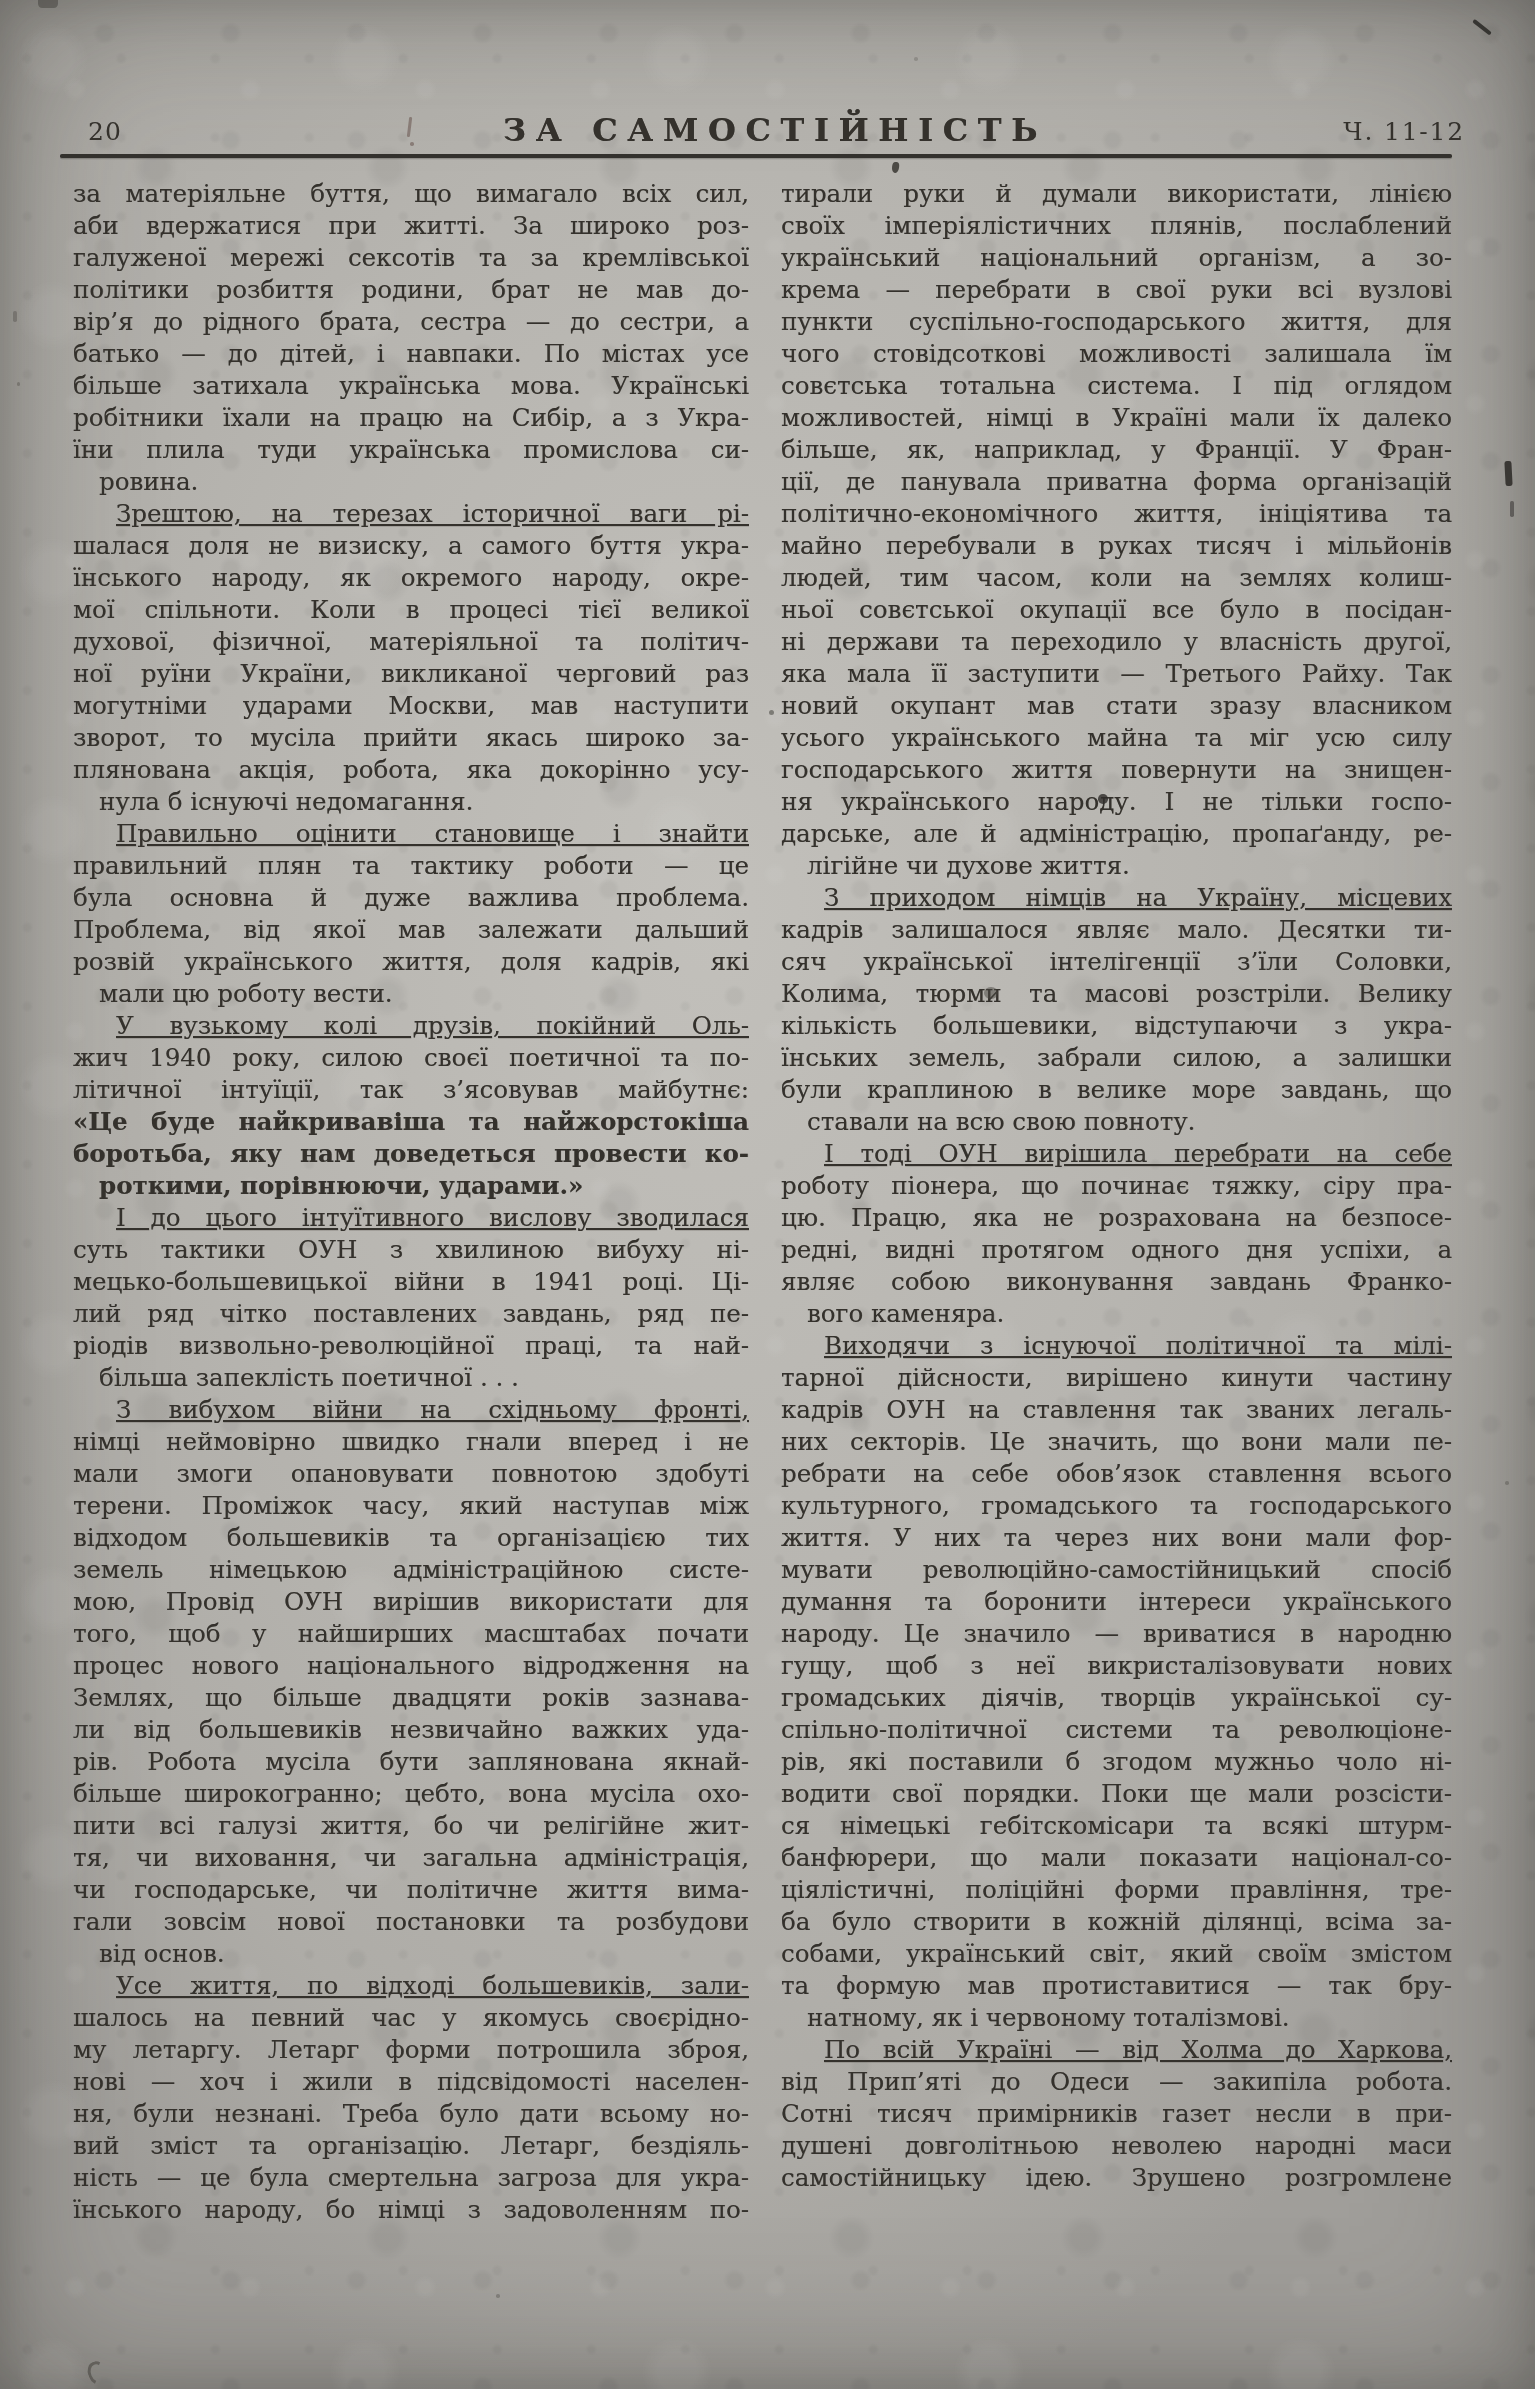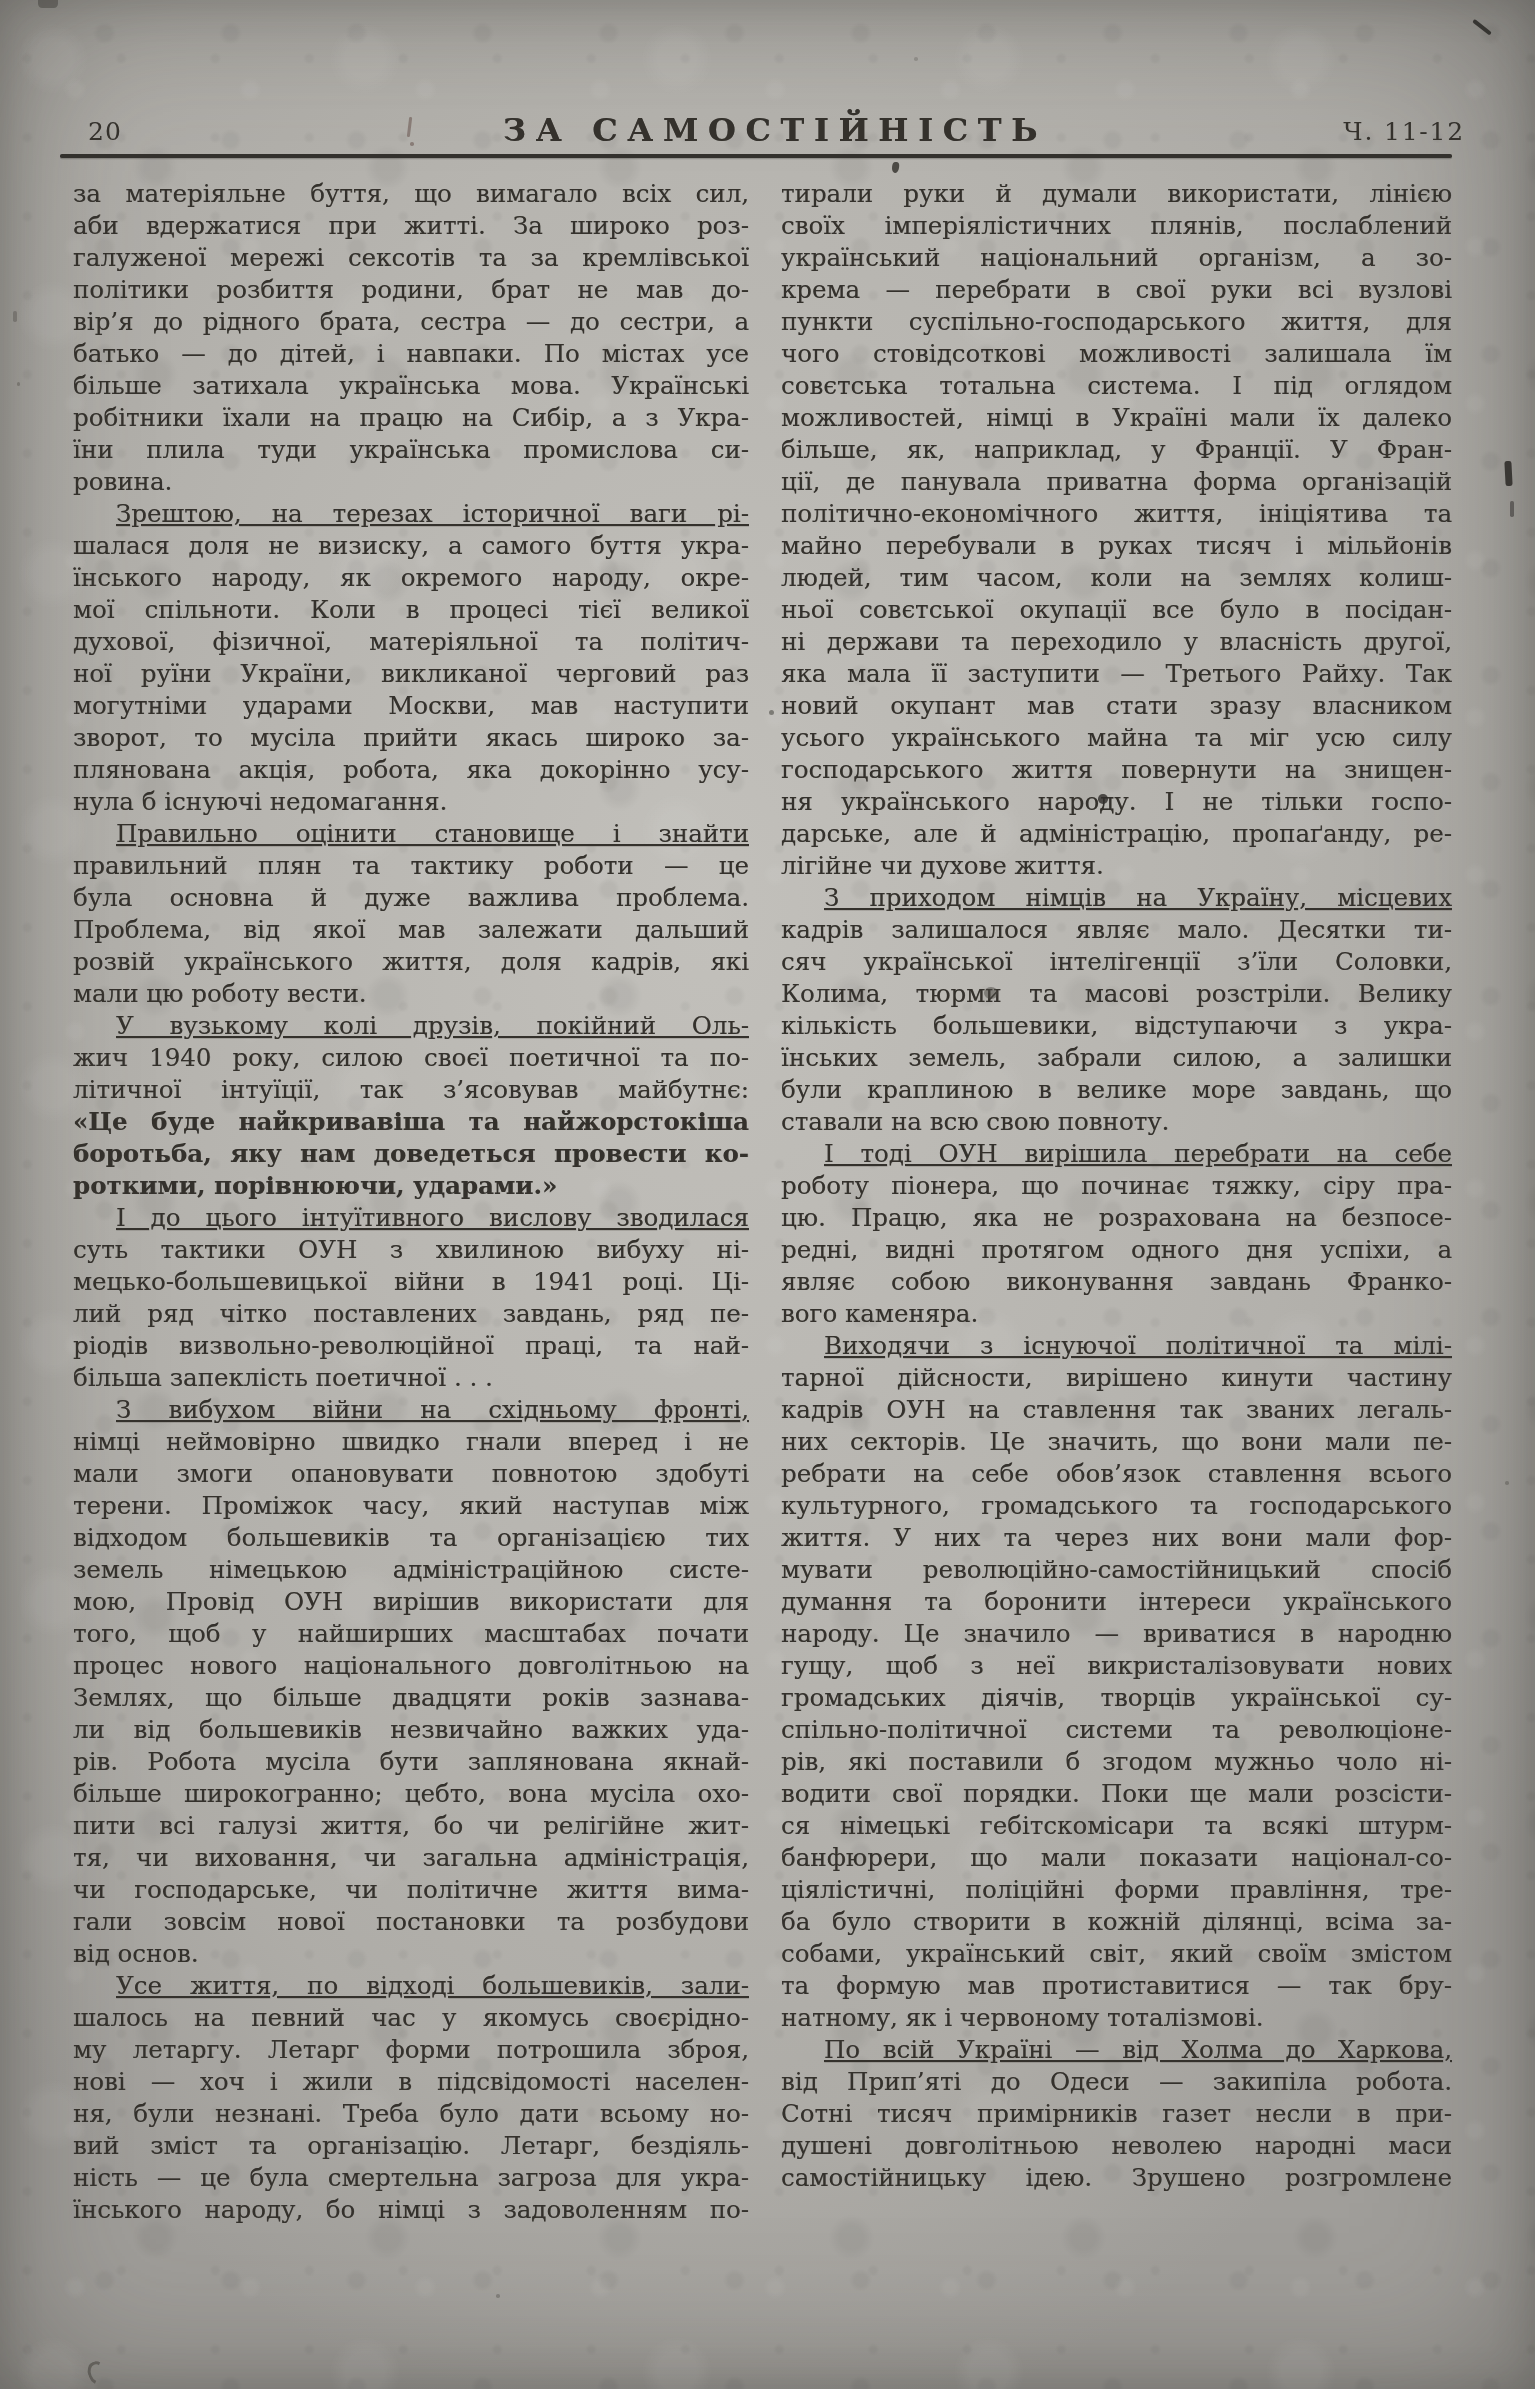--- a/index.html
+++ b/index.html
@@ -36,21 +36,21 @@
   .col{
     position:absolute;top:178px;
     font-size:24.5px;line-height:32px;
     text-align:justify;
     text-shadow:0.3px 0.4px 0.6px rgba(46,43,39,.42);
   }
   .col-left{left:73px;width:676px;}
   .col-right{left:781px;width:671px;}
   .line{text-align-last:justify;height:32px;overflow:hidden;}
   .line.ind{text-indent:43px;text-decoration:underline;}
-  .line.end{text-align-last:left;}
+  .line.end{text-align-last:left;margin-left:26px;}
   .line.bold{font-weight:bold;}
   .art{position:absolute;pointer-events:none;}
   .a-tick{top:25px;left:1471px;width:21.5px;height:4.2px;background:#2e2c29;border-radius:2.4px;transform:rotate(38deg);opacity:.9;}
   .a-pencil{top:117px;left:408px;width:3px;height:20.3px;background:rgba(96,74,68,.5);border-radius:1.2px;transform:rotate(7deg);}
   .a-pencildot{top:142px;left:410px;width:3.6px;height:3.6px;background:rgba(96,74,68,.5);border-radius:50%;}
   .a-drop{top:162px;left:892px;width:7.2px;height:11.3px;background:#3a3733;border-radius:50% 50% 60% 60%;opacity:.85;transform:rotate(8deg);}
   .a-dash1{top:461px;left:1505px;width:6.6px;height:25px;background:#2a2825;border-radius:2.4px;opacity:.85;transform:rotate(-3deg);}
   .a-dash2{top:501px;left:1510px;width:4.2px;height:16px;background:#2a2825;border-radius:1.8px;opacity:.5;}
   .a-blob1{top:794px;left:1098px;width:9.6px;height:9.6px;background:#2f2d2a;border-radius:50%;opacity:.8;}
   .a-blob2{top:987px;left:984px;width:13.7px;height:12px;background:#4a4742;border-radius:50%;opacity:.5;}
@@ -111,21 +111,21 @@
       <div class="line">ріодів визвольно-революційної праці, та най-</div>
       <div class="line end">більша запеклість поетичної . . .</div>
       <div class="line ind">З вибухом війни на східньому фронті,</div>
       <div class="line">німці неймовірно швидко гнали вперед і не</div>
       <div class="line">мали змоги опановувати повнотою здобуті</div>
       <div class="line">терени. Проміжок часу, який наступав між</div>
       <div class="line">відходом большевиків та організацією тих</div>
       <div class="line">земель німецькою адміністраційною систе-</div>
       <div class="line">мою, Провід ОУН вирішив використати для</div>
       <div class="line">того, щоб у найширших масштабах почати</div>
-      <div class="line">процес нового національного довголітньою на</div>
+      <div class="line">процес нового національного відродження на</div>
       <div class="line">Землях, що більше двадцяти років зазнава-</div>
       <div class="line">ли від большевиків незвичайно важких уда-</div>
       <div class="line">рів. Робота мусіла бути заплянована якнай-</div>
       <div class="line">більше широкогранно; цебто, вона мусіла охо-</div>
       <div class="line">пити всі галузі життя, бо чи релігійне жит-</div>
       <div class="line">тя, чи виховання, чи загальна адміністрація,</div>
       <div class="line">чи господарське, чи політичне життя вима-</div>
       <div class="line">гали зовсім нової постановки та розбудови</div>
       <div class="line end">від основ.</div>
       <div class="line ind">Усе життя, по відході большевиків, зали-</div>

